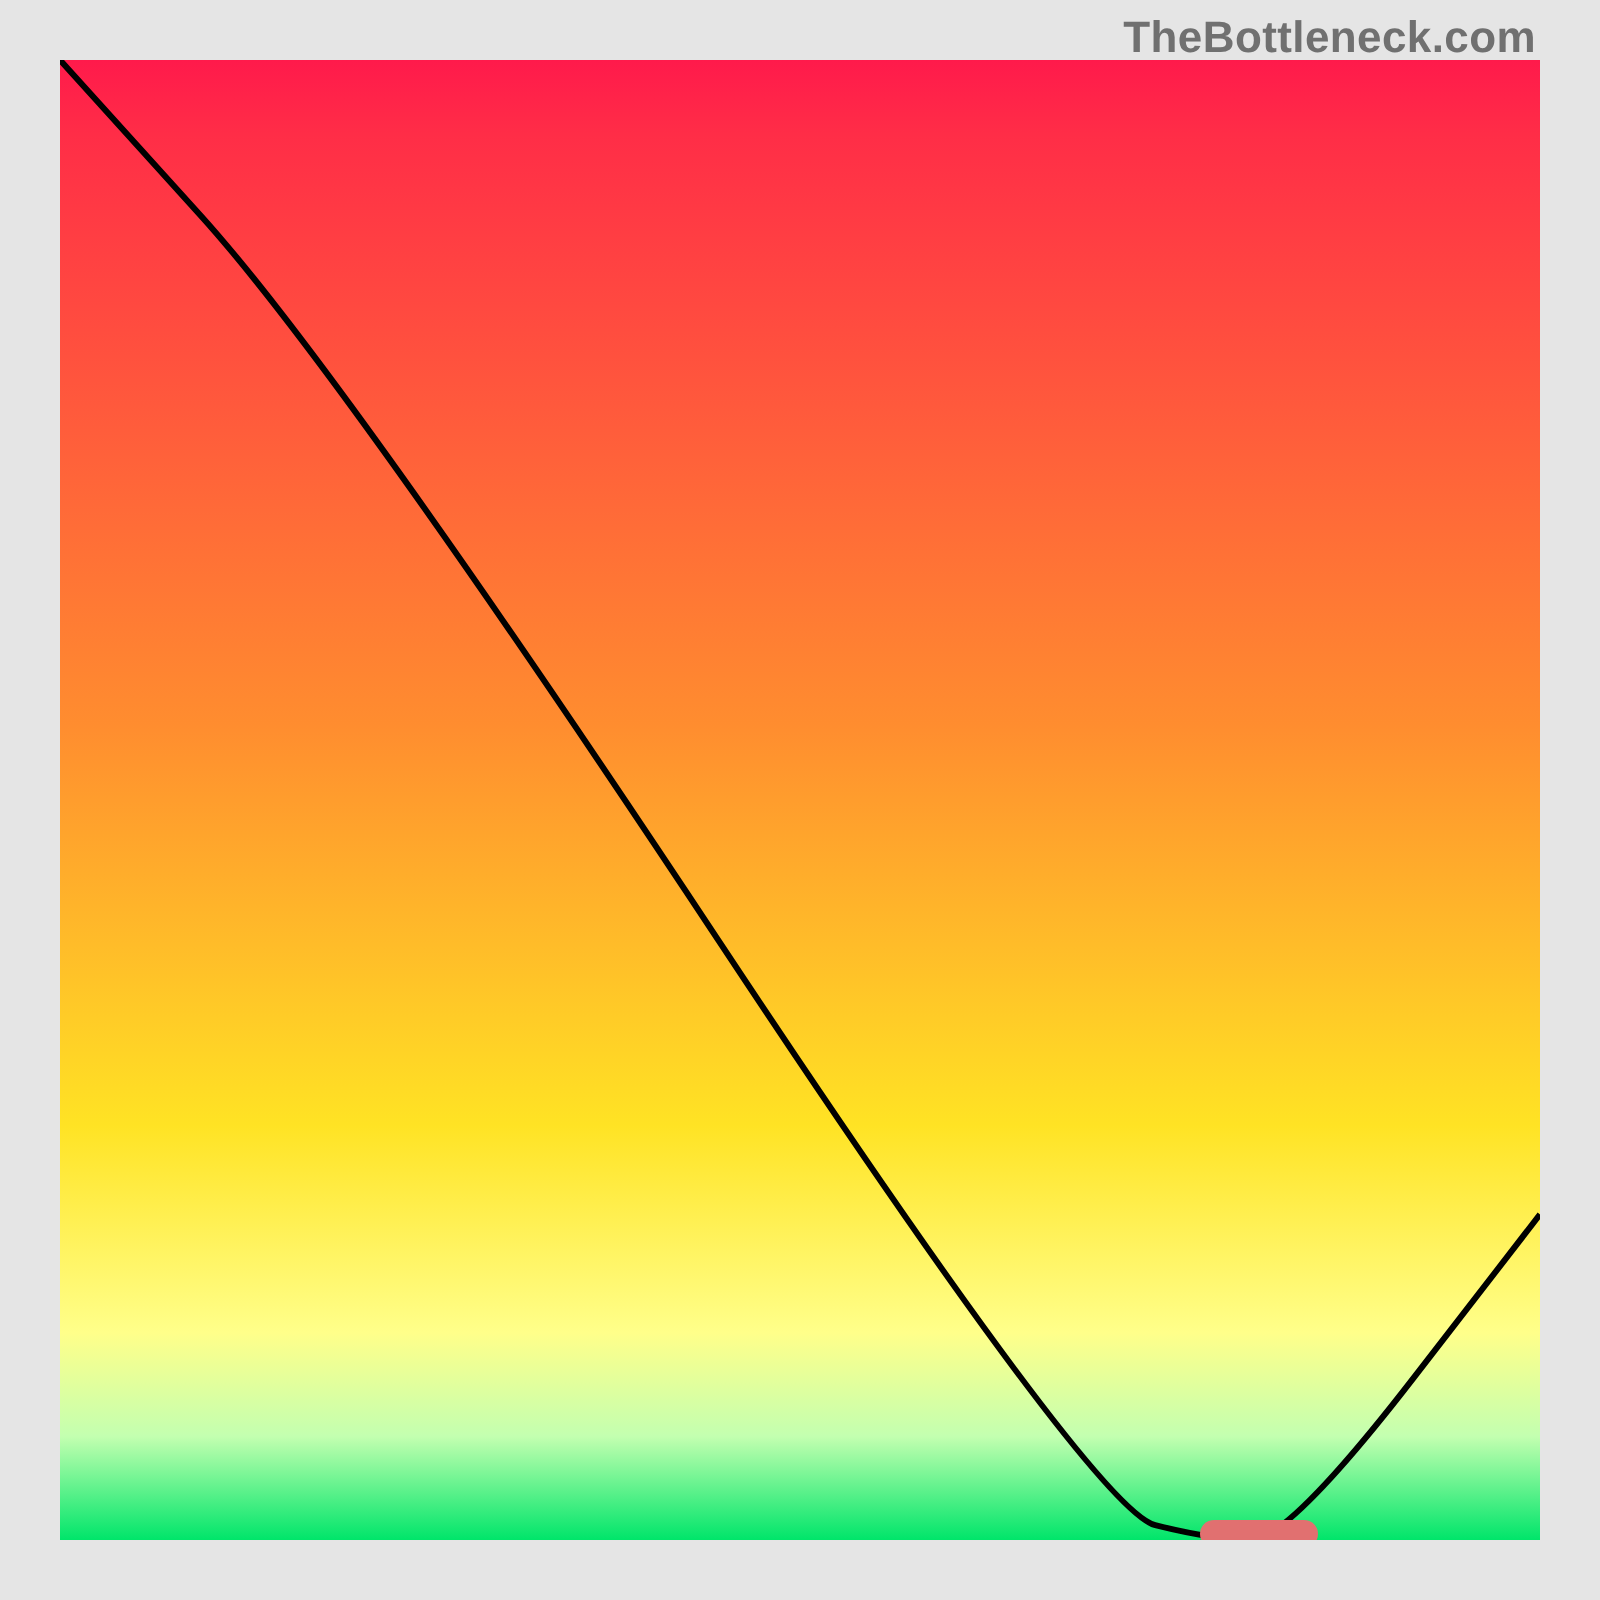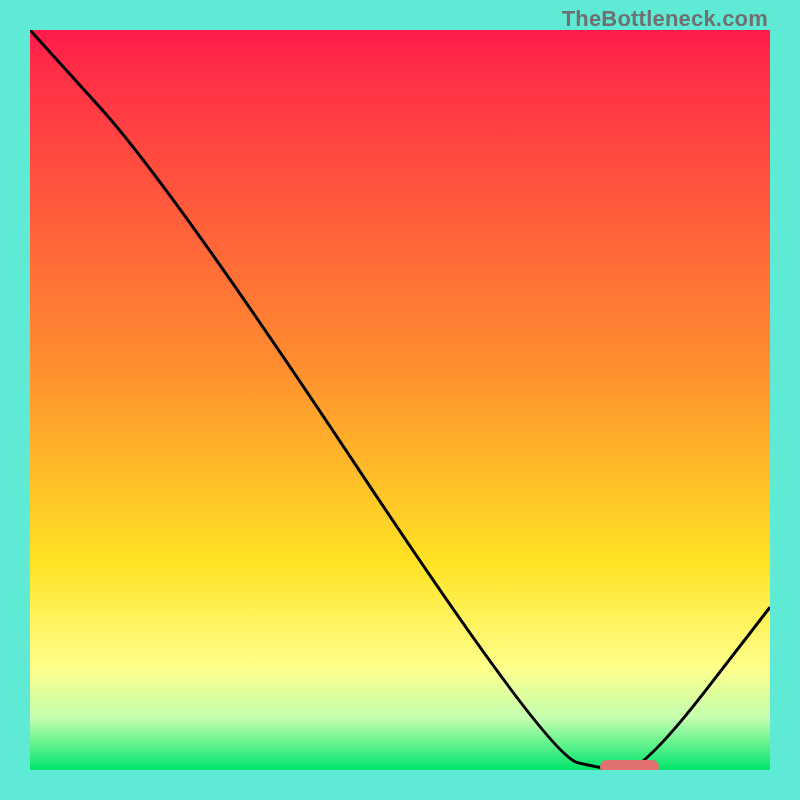--- a/index.html
+++ b/index.html
@@ -8,21 +8,21 @@
     width: 800px;
     height: 800px;
     background: #000;
     overflow: hidden;
     font-family: Arial, Helvetica, sans-serif;
   }
   .outer {
     position: relative;
     width: 800px;
     height: 800px;
-    background: #5eead4;
+    background: #e5e5e5;
     text-align: center;
   }
   .plot {
     position: absolute;
     left: 30px;
     top: 30px;
     width: 740px;
     height: 740px;
     overflow: hidden;
   }

